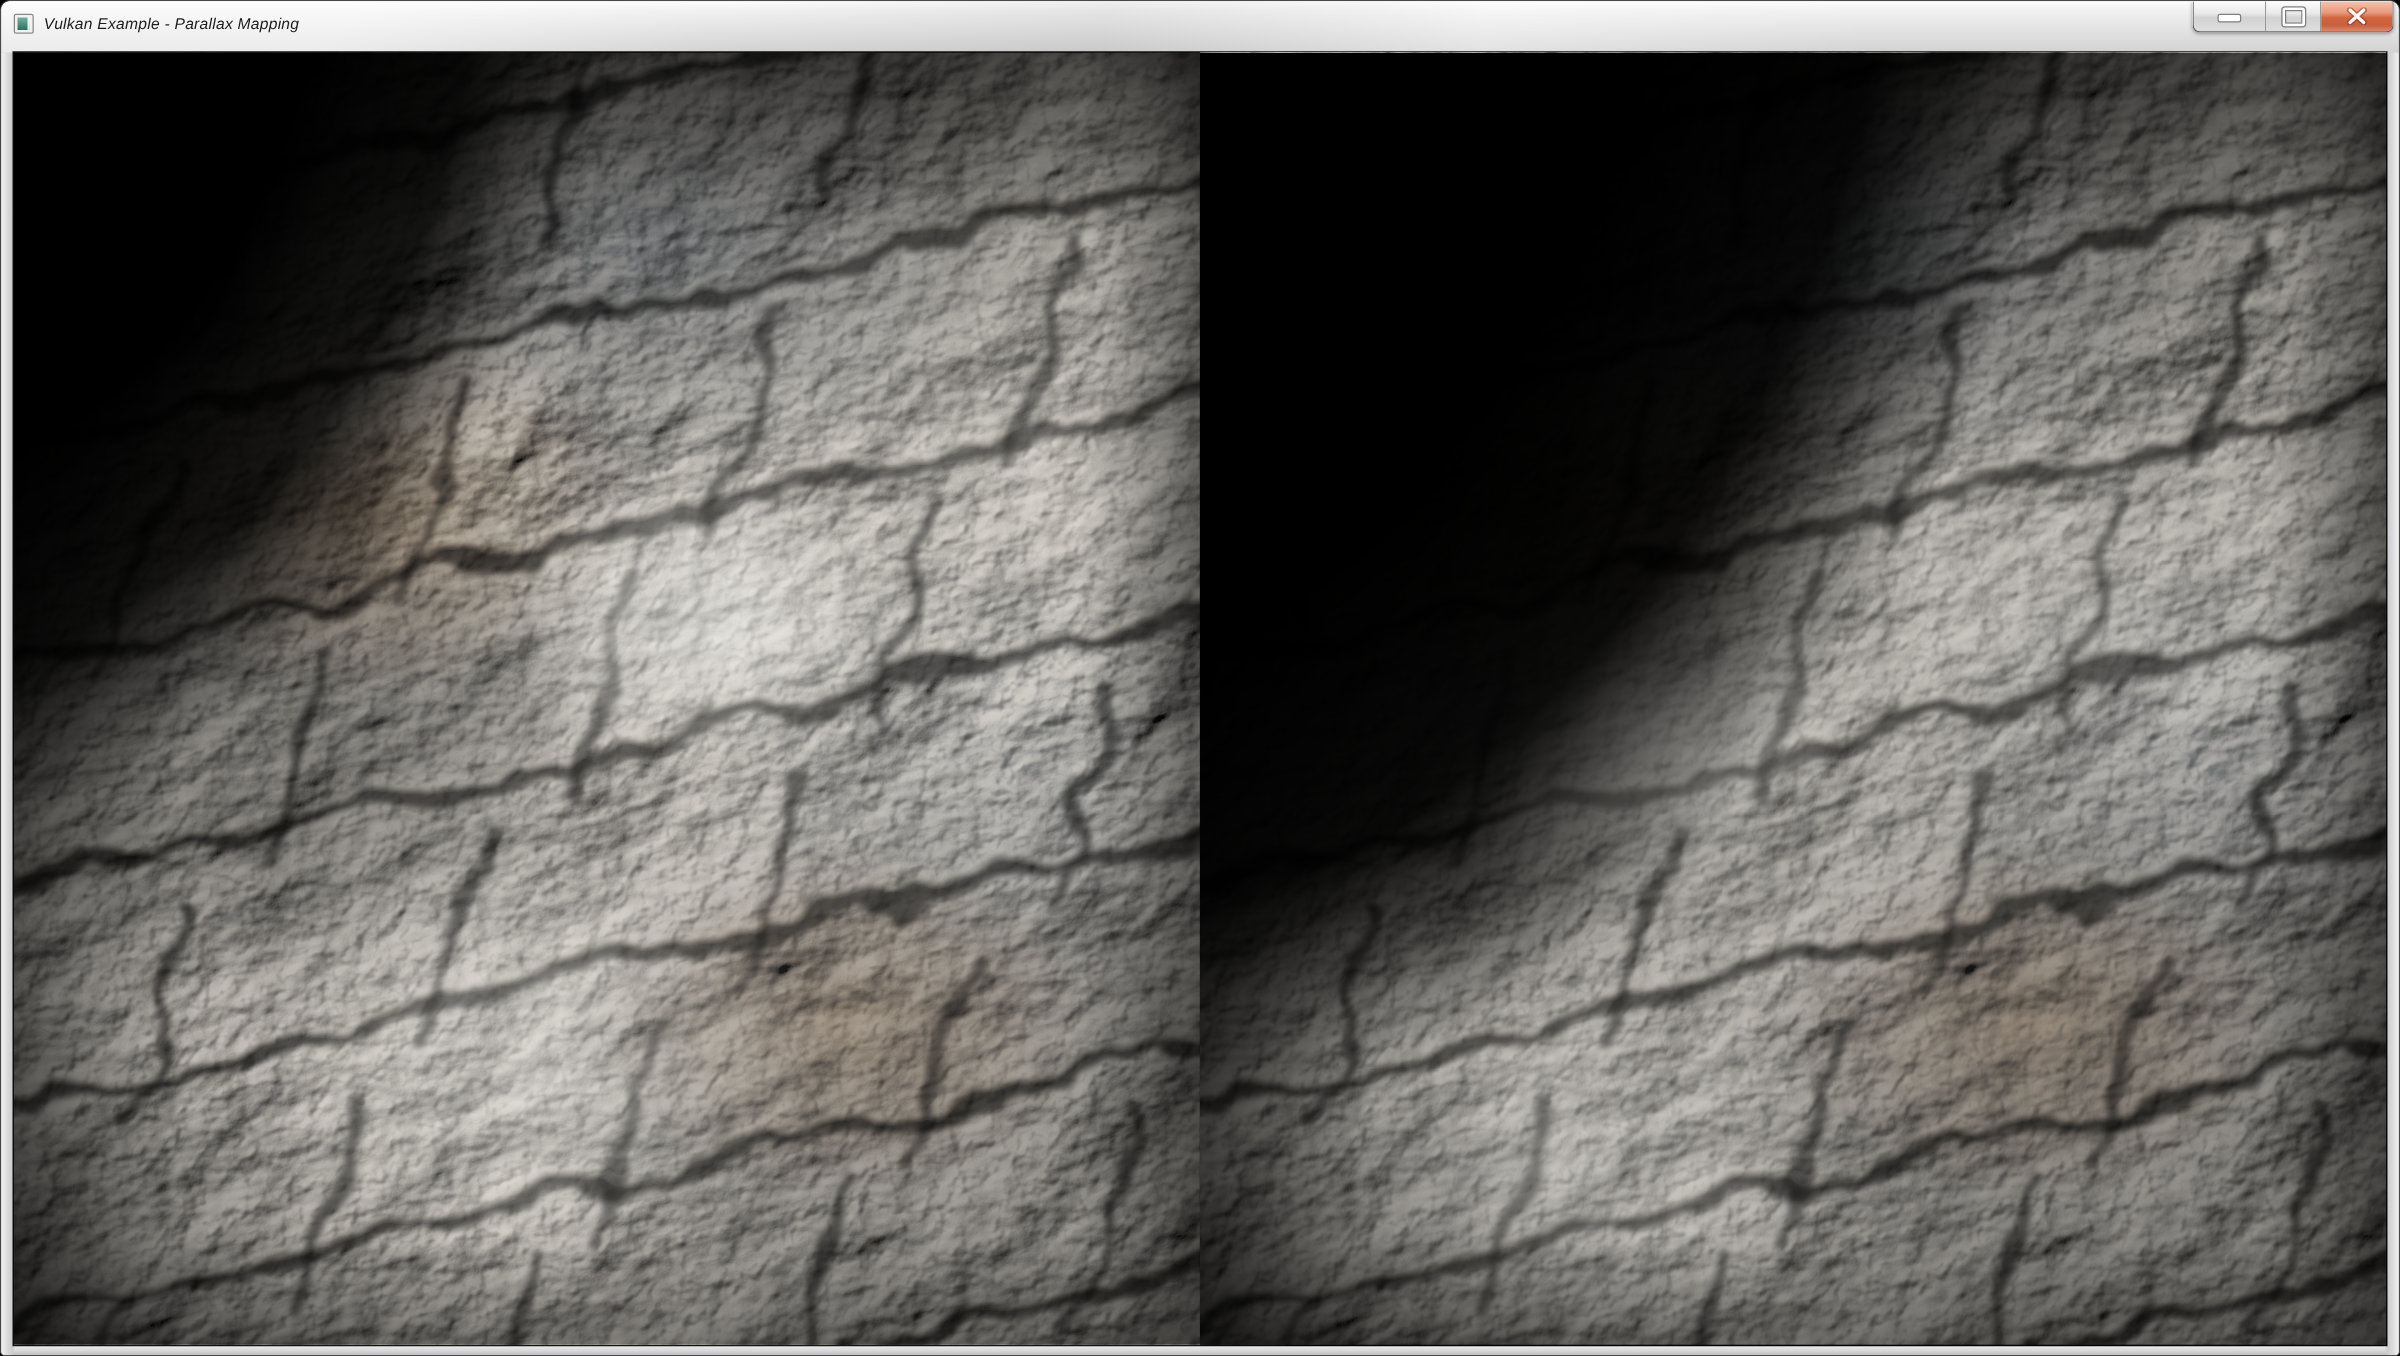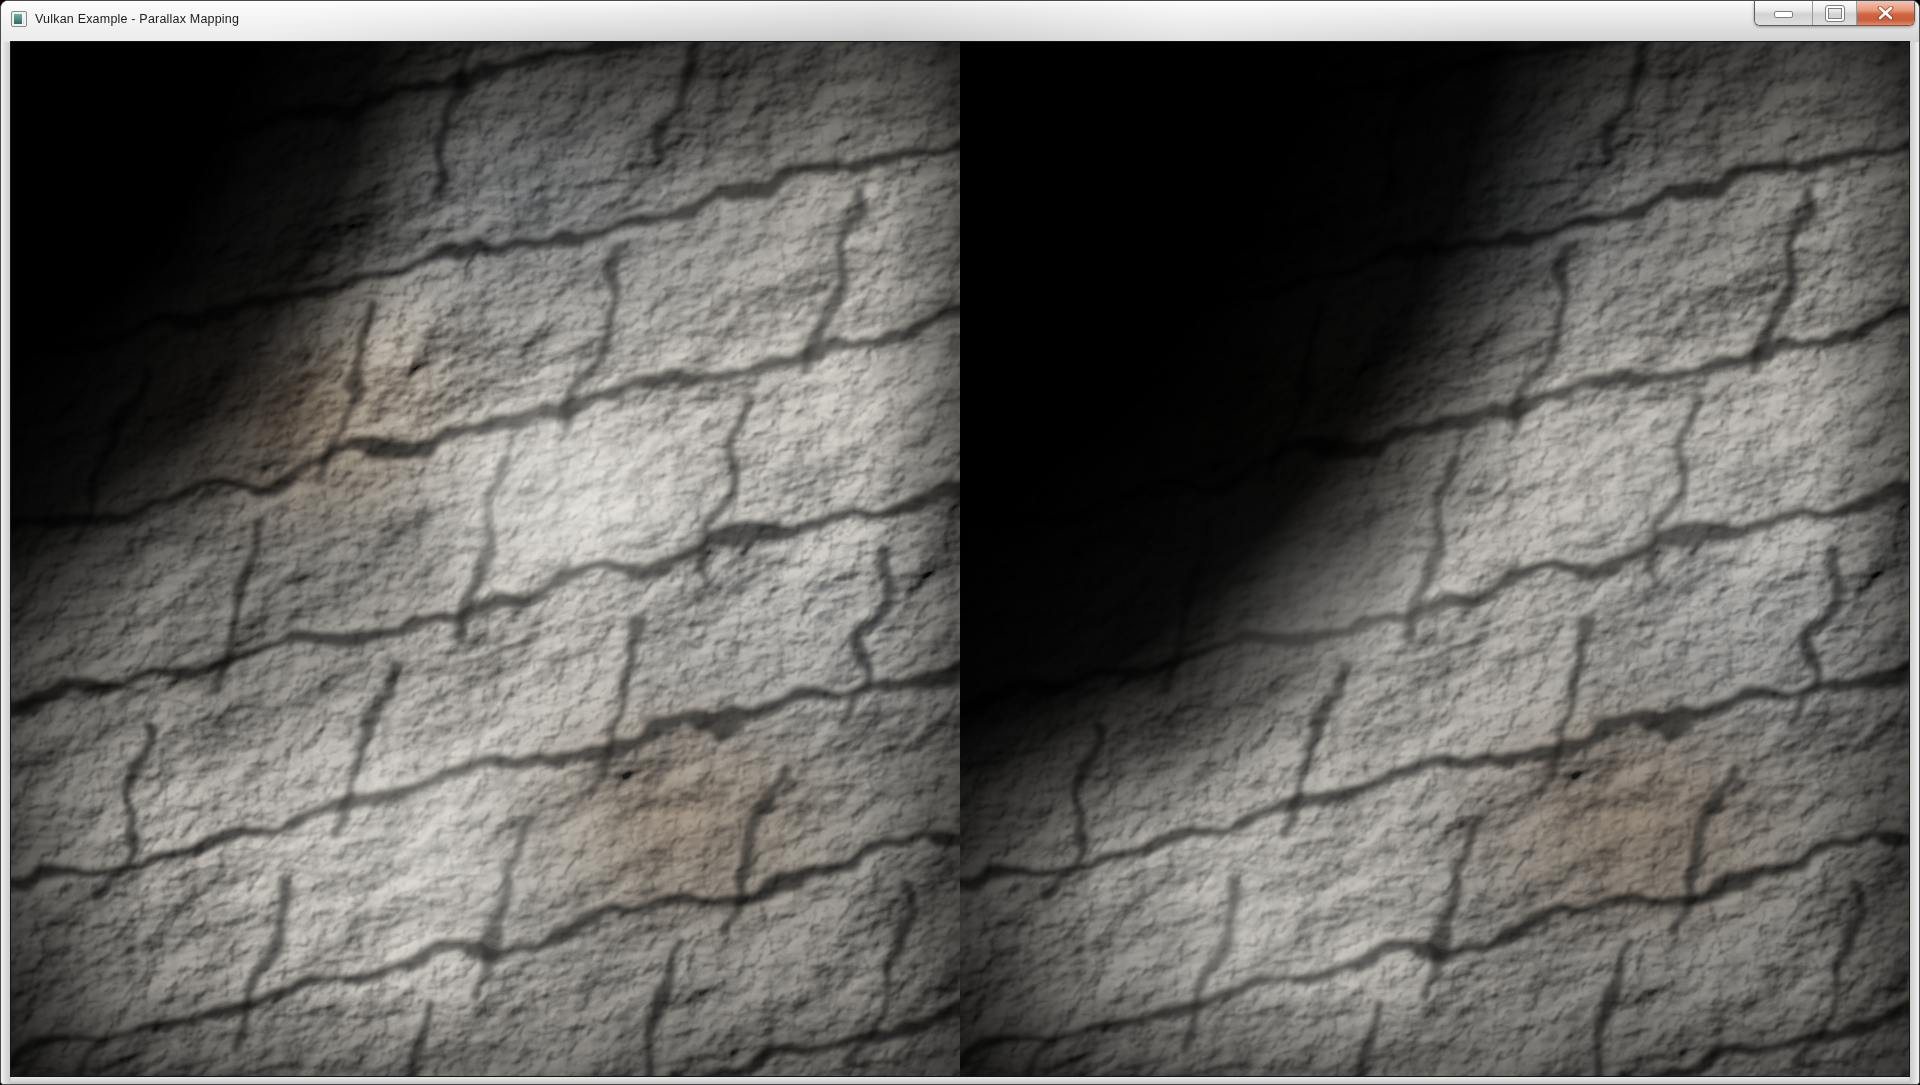--- a/index.html
+++ b/index.html
@@ -2,21 +2,21 @@
 <html><head>
 <meta charset="utf-8">
 <style>
   html,body{margin:0;padding:0;background:#000;width:1920px;height:1085px;overflow:hidden;
             font-family:"Liberation Sans",sans-serif;}
 
   
   .window{position:absolute;left:0;top:0;width:1920px;height:1085px;box-sizing:border-box;
           border:1px solid #4a4a4a;border-radius:8px 8px 4px 4px;overflow:hidden;
           display:grid;grid-template-rows:41px 1fr 8px;grid-template-columns:10px 1fr 10px;
-          background:#d8d8d8;}
+          background:#d8d8d8;font-style:italic;}
 
   .titlebar{grid-row:1;grid-column:1 / span 3;position:relative;
             background:linear-gradient(180deg,#fdfdfd 0,#f1f1f1 18%,#e3e3e3 55%,#d2d2d2 100%);
             box-shadow:inset 0 1px 0 #ffffff;
             display:flex;align-items:center;padding:0 0 6px 10px;box-sizing:border-box;}
   .titlebar::before{content:"";position:absolute;inset:0;pointer-events:none;
             background:linear-gradient(100deg,rgba(255,255,255,.55) 0 14%,rgba(255,255,255,0) 30%,
                        rgba(120,120,120,.10) 46%,rgba(255,255,255,.35) 62%,rgba(255,255,255,0) 78%);}
 
   .app-icon{width:16px;height:16px;margin-right:8px;position:relative;z-index:1;

